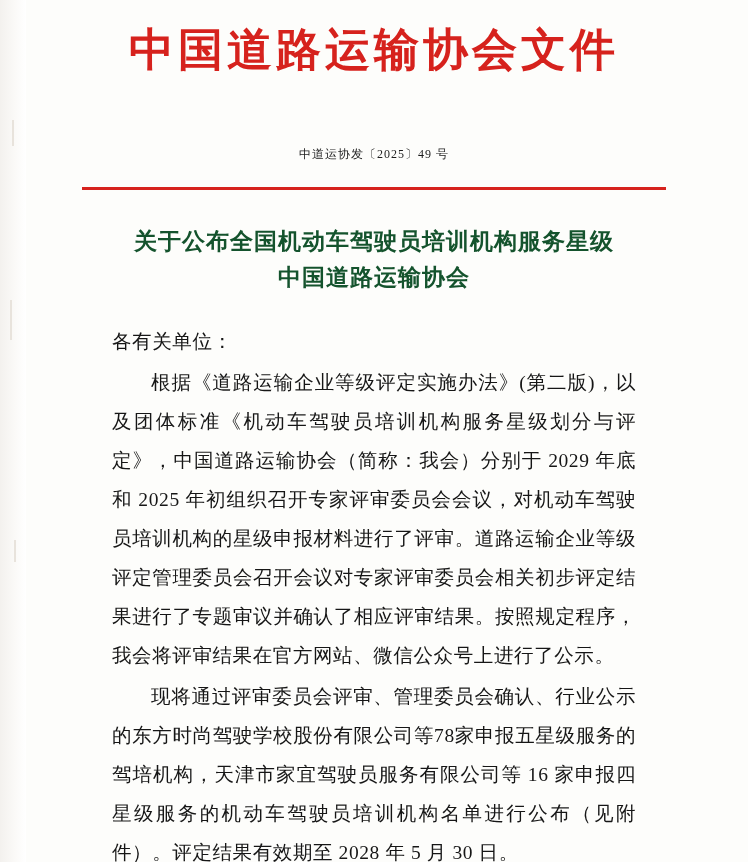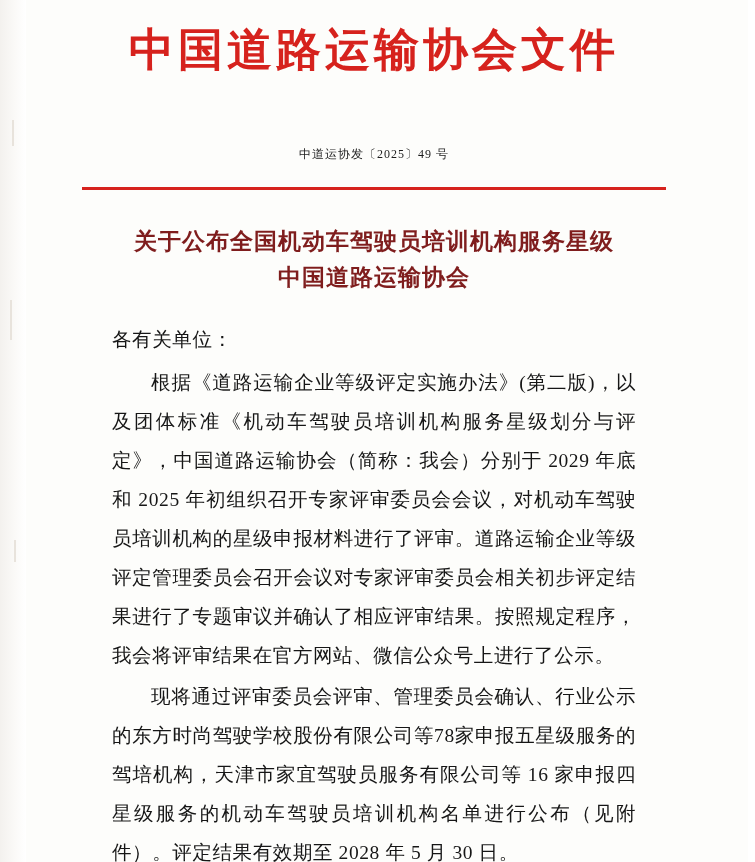--- a/index.html
+++ b/index.html
@@ -66,35 +66,34 @@
     background: #d6221d;
   }
 
   .subject {
     text-align: center;
     margin: 34px 96px 0 96px;
     font-size: 23px;
     font-weight: bold;
     line-height: 1.55;
     letter-spacing: 1px;
-    color: #7f1d1d;
+    color: #14532d;
   }
 
   .body-text {
     margin: 26px 112px 0 112px;
     font-size: 19.5px;
     line-height: 2.0;
     letter-spacing: 0.6px;
     text-align: justify;
     color: #161616;
   }
 
   .salutation {
     margin-bottom: 2px;
-    font-family: Liberation Mono, monospace;
   }
 
   .para {
     text-indent: 2em;
     margin: 0;
   }
 
   .para + .para {
     margin-top: 2px;
   }

